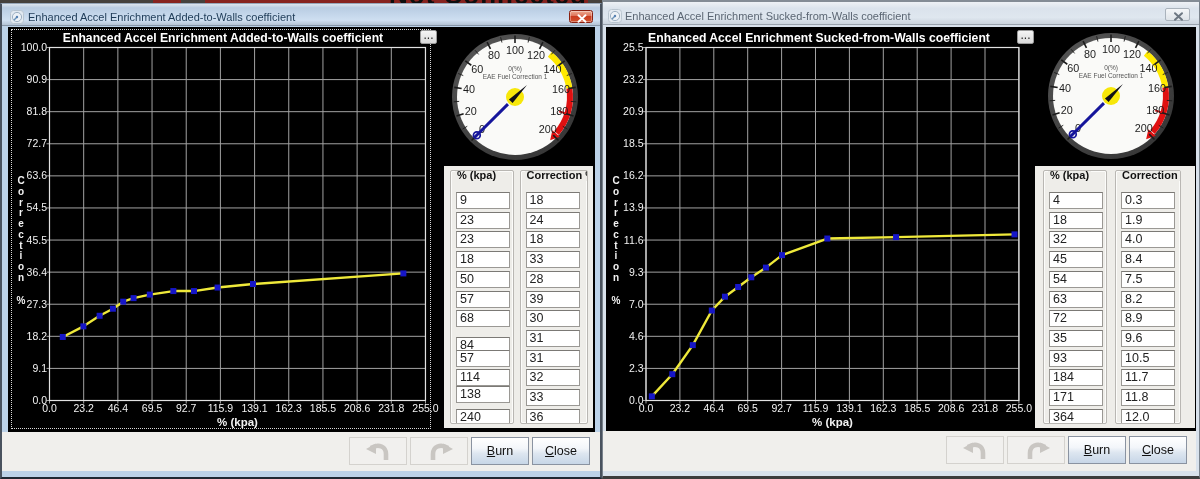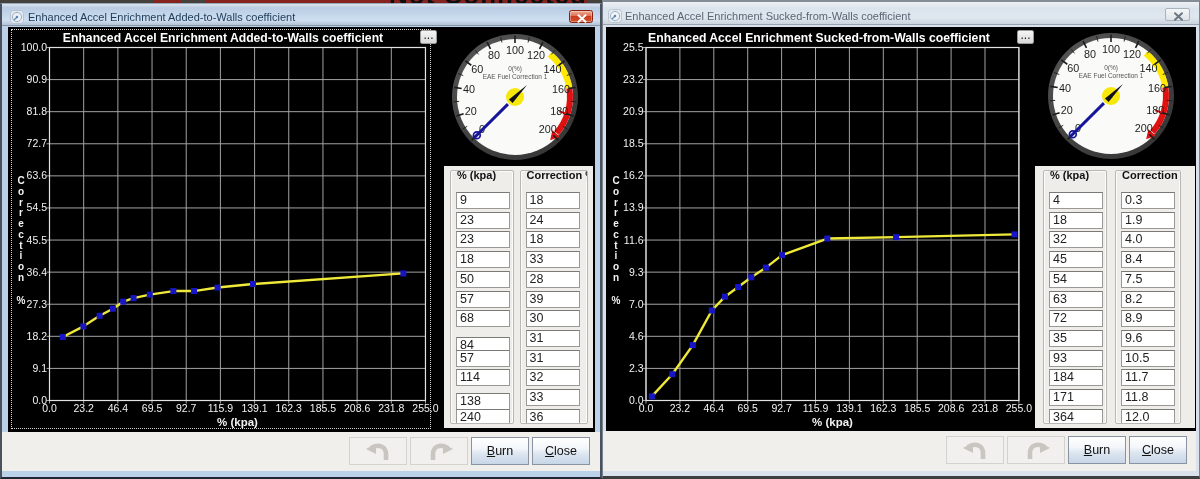--- a/index.html
+++ b/index.html
@@ -404,21 +404,21 @@
             <div class="fld" style="top:21px">9</div>
             <div class="fld" style="top:40.7px">23</div>
             <div class="fld" style="top:60.4px">23</div>
             <div class="fld" style="top:80.1px">18</div>
             <div class="fld" style="top:99.8px">50</div>
             <div class="fld" style="top:119.5px">57</div>
             <div class="fld" style="top:139.2px">68</div>
             <div class="fld" style="top:166px">84</div>
             <div class="fld" style="top:178.6px">57</div>
             <div class="fld" style="top:198.3px">114</div>
-            <div class="fld" style="top:222px">138</div>
+            <div class="fld" style="top:215px">138</div>
             <div class="fld" style="top:237.7px">240</div>
           </div>
           <div class="gbox" style="left:75.5px;width:68px">
             <div class="gtitle">Correction %</div>
             <div class="fld" style="top:21px">18</div>
             <div class="fld" style="top:40.7px">24</div>
             <div class="fld" style="top:60.4px">18</div>
             <div class="fld" style="top:80.1px">33</div>
             <div class="fld" style="top:99.8px">28</div>
             <div class="fld" style="top:119.5px">39</div>

